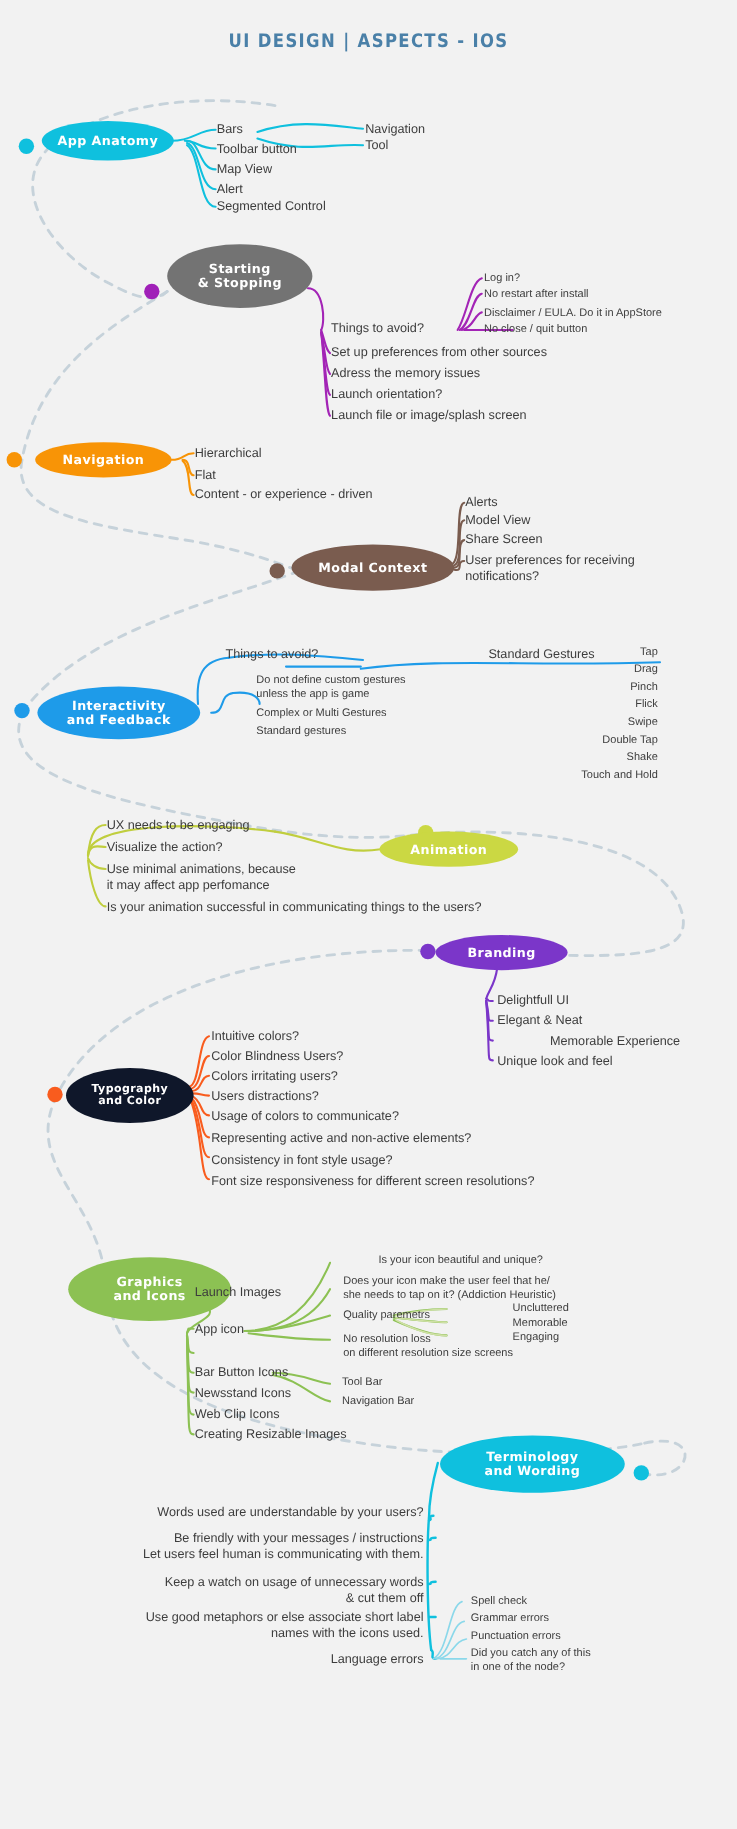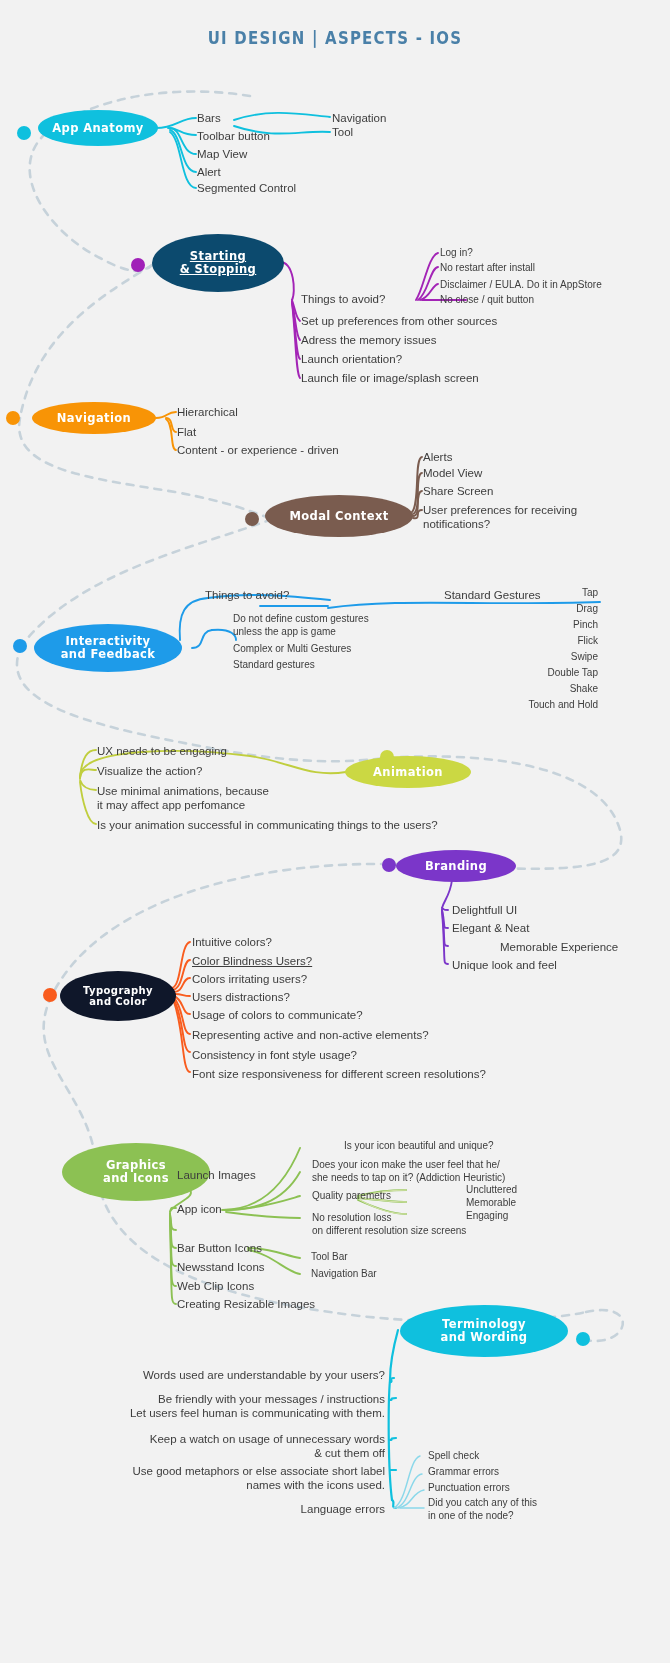--- a/index.html
+++ b/index.html
@@ -205,21 +205,21 @@
     <span>App Anatomy</span>
   </div>
   <div class="leaf" style="left:197px;top:111px;">Bars</div>
   <div class="leaf" style="left:197px;top:129px;">Toolbar button</div>
   <div class="leaf" style="left:197px;top:147px;">Map View</div>
   <div class="leaf" style="left:197px;top:165px;">Alert</div>
   <div class="leaf" style="left:197px;top:181px;">Segmented Control</div>
   <div class="leaf" style="left:332px;top:111px;">Navigation</div>
   <div class="leaf" style="left:332px;top:125px;">Tool</div>
 
-  <div class="node" style="left:152px;top:234px;width:132px;height:58px;background:#0c4a6e;font-size:11.5px;text-decoration:underline;">
+  <div class="node" style="left:152px;top:222px;width:132px;height:58px;background:#737373;font-size:11.5px;">
     <span>Starting
 &amp; Stopping</span>
   </div>
   <div class="leaf" style="left:301px;top:292px;">Things to avoid?</div>
   <div class="leaf" style="left:301px;top:314px;">Set up preferences from other sources</div>
   <div class="leaf" style="left:301px;top:333px;">Adress the memory issues</div>
   <div class="leaf" style="left:301px;top:352px;">Launch orientation?</div>
   <div class="leaf" style="left:301px;top:371px;">Launch file or image/splash screen</div>
   <div class="leaf sm" style="left:440px;top:247px;">Log in?</div>
   <div class="leaf sm" style="left:440px;top:262px;">No restart after install</div>
@@ -276,21 +276,21 @@
   <div class="leaf" style="left:452px;top:903px;">Delightfull UI</div>
   <div class="leaf" style="left:452px;top:921px;">Elegant &amp; Neat</div>
   <div class="leaf" style="left:452px;top:940px;margin-left:48px;">Memorable Experience</div>
   <div class="leaf" style="left:452px;top:958px;">Unique look and feel</div>
 
   <div class="node" style="left:60px;top:971px;width:116px;height:50px;background:#0f172a;font-size:10px;">
     <span>Typography
 and Color</span>
   </div>
   <div class="leaf" style="left:192px;top:935px;">Intuitive colors?</div>
-  <div class="leaf" style="left:192px;top:954px;text-decoration:underline;">Color Blindness Users?</div>
+  <div class="leaf" style="left:192px;top:954px;">Color Blindness Users?</div>
   <div class="leaf" style="left:192px;top:972px;">Colors irritating users?</div>
   <div class="leaf" style="left:192px;top:990px;">Users distractions?</div>
   <div class="leaf" style="left:192px;top:1008px;">Usage of colors to communicate?</div>
   <div class="leaf" style="left:192px;top:1028px;">Representing active and non-active elements?</div>
   <div class="leaf" style="left:192px;top:1048px;">Consistency in font style usage?</div>
   <div class="leaf" style="left:192px;top:1067px;">Font size responsiveness for different screen resolutions?</div>
 
   <div class="node" style="left:62px;top:1143px;width:148px;height:58px;background:#8cc153;font-size:11.5px;">
     <span>Graphics
 and Icons</span>

